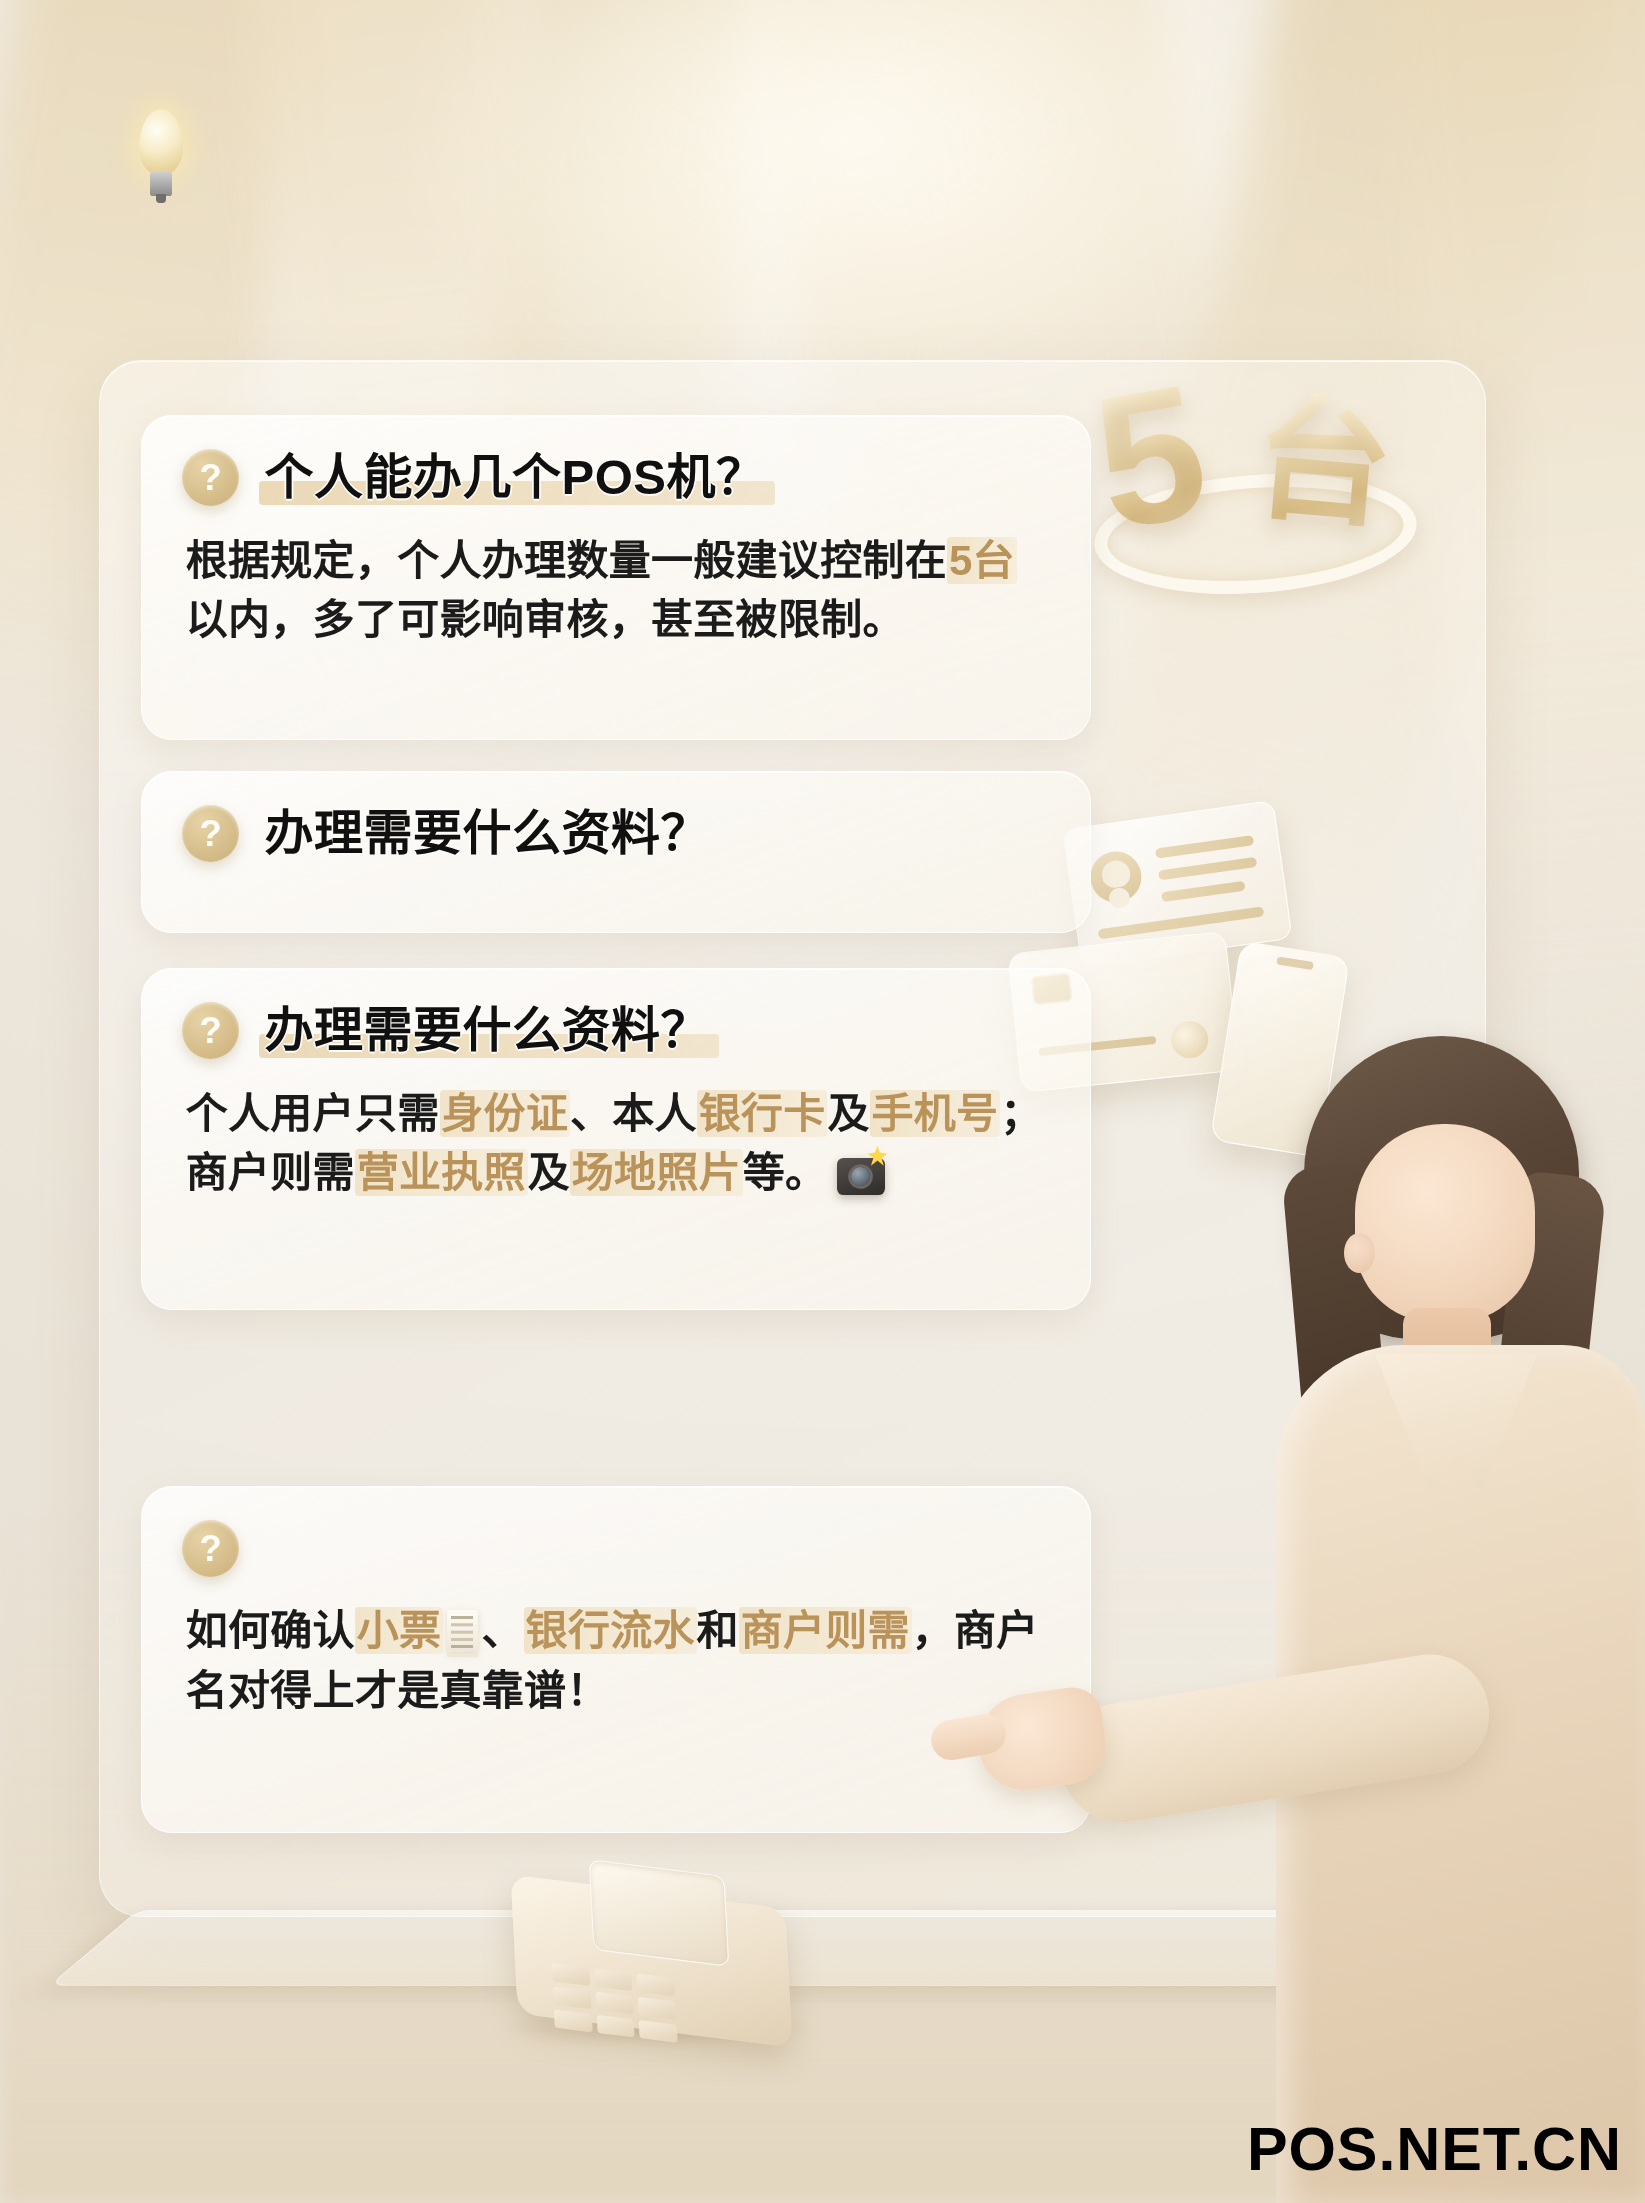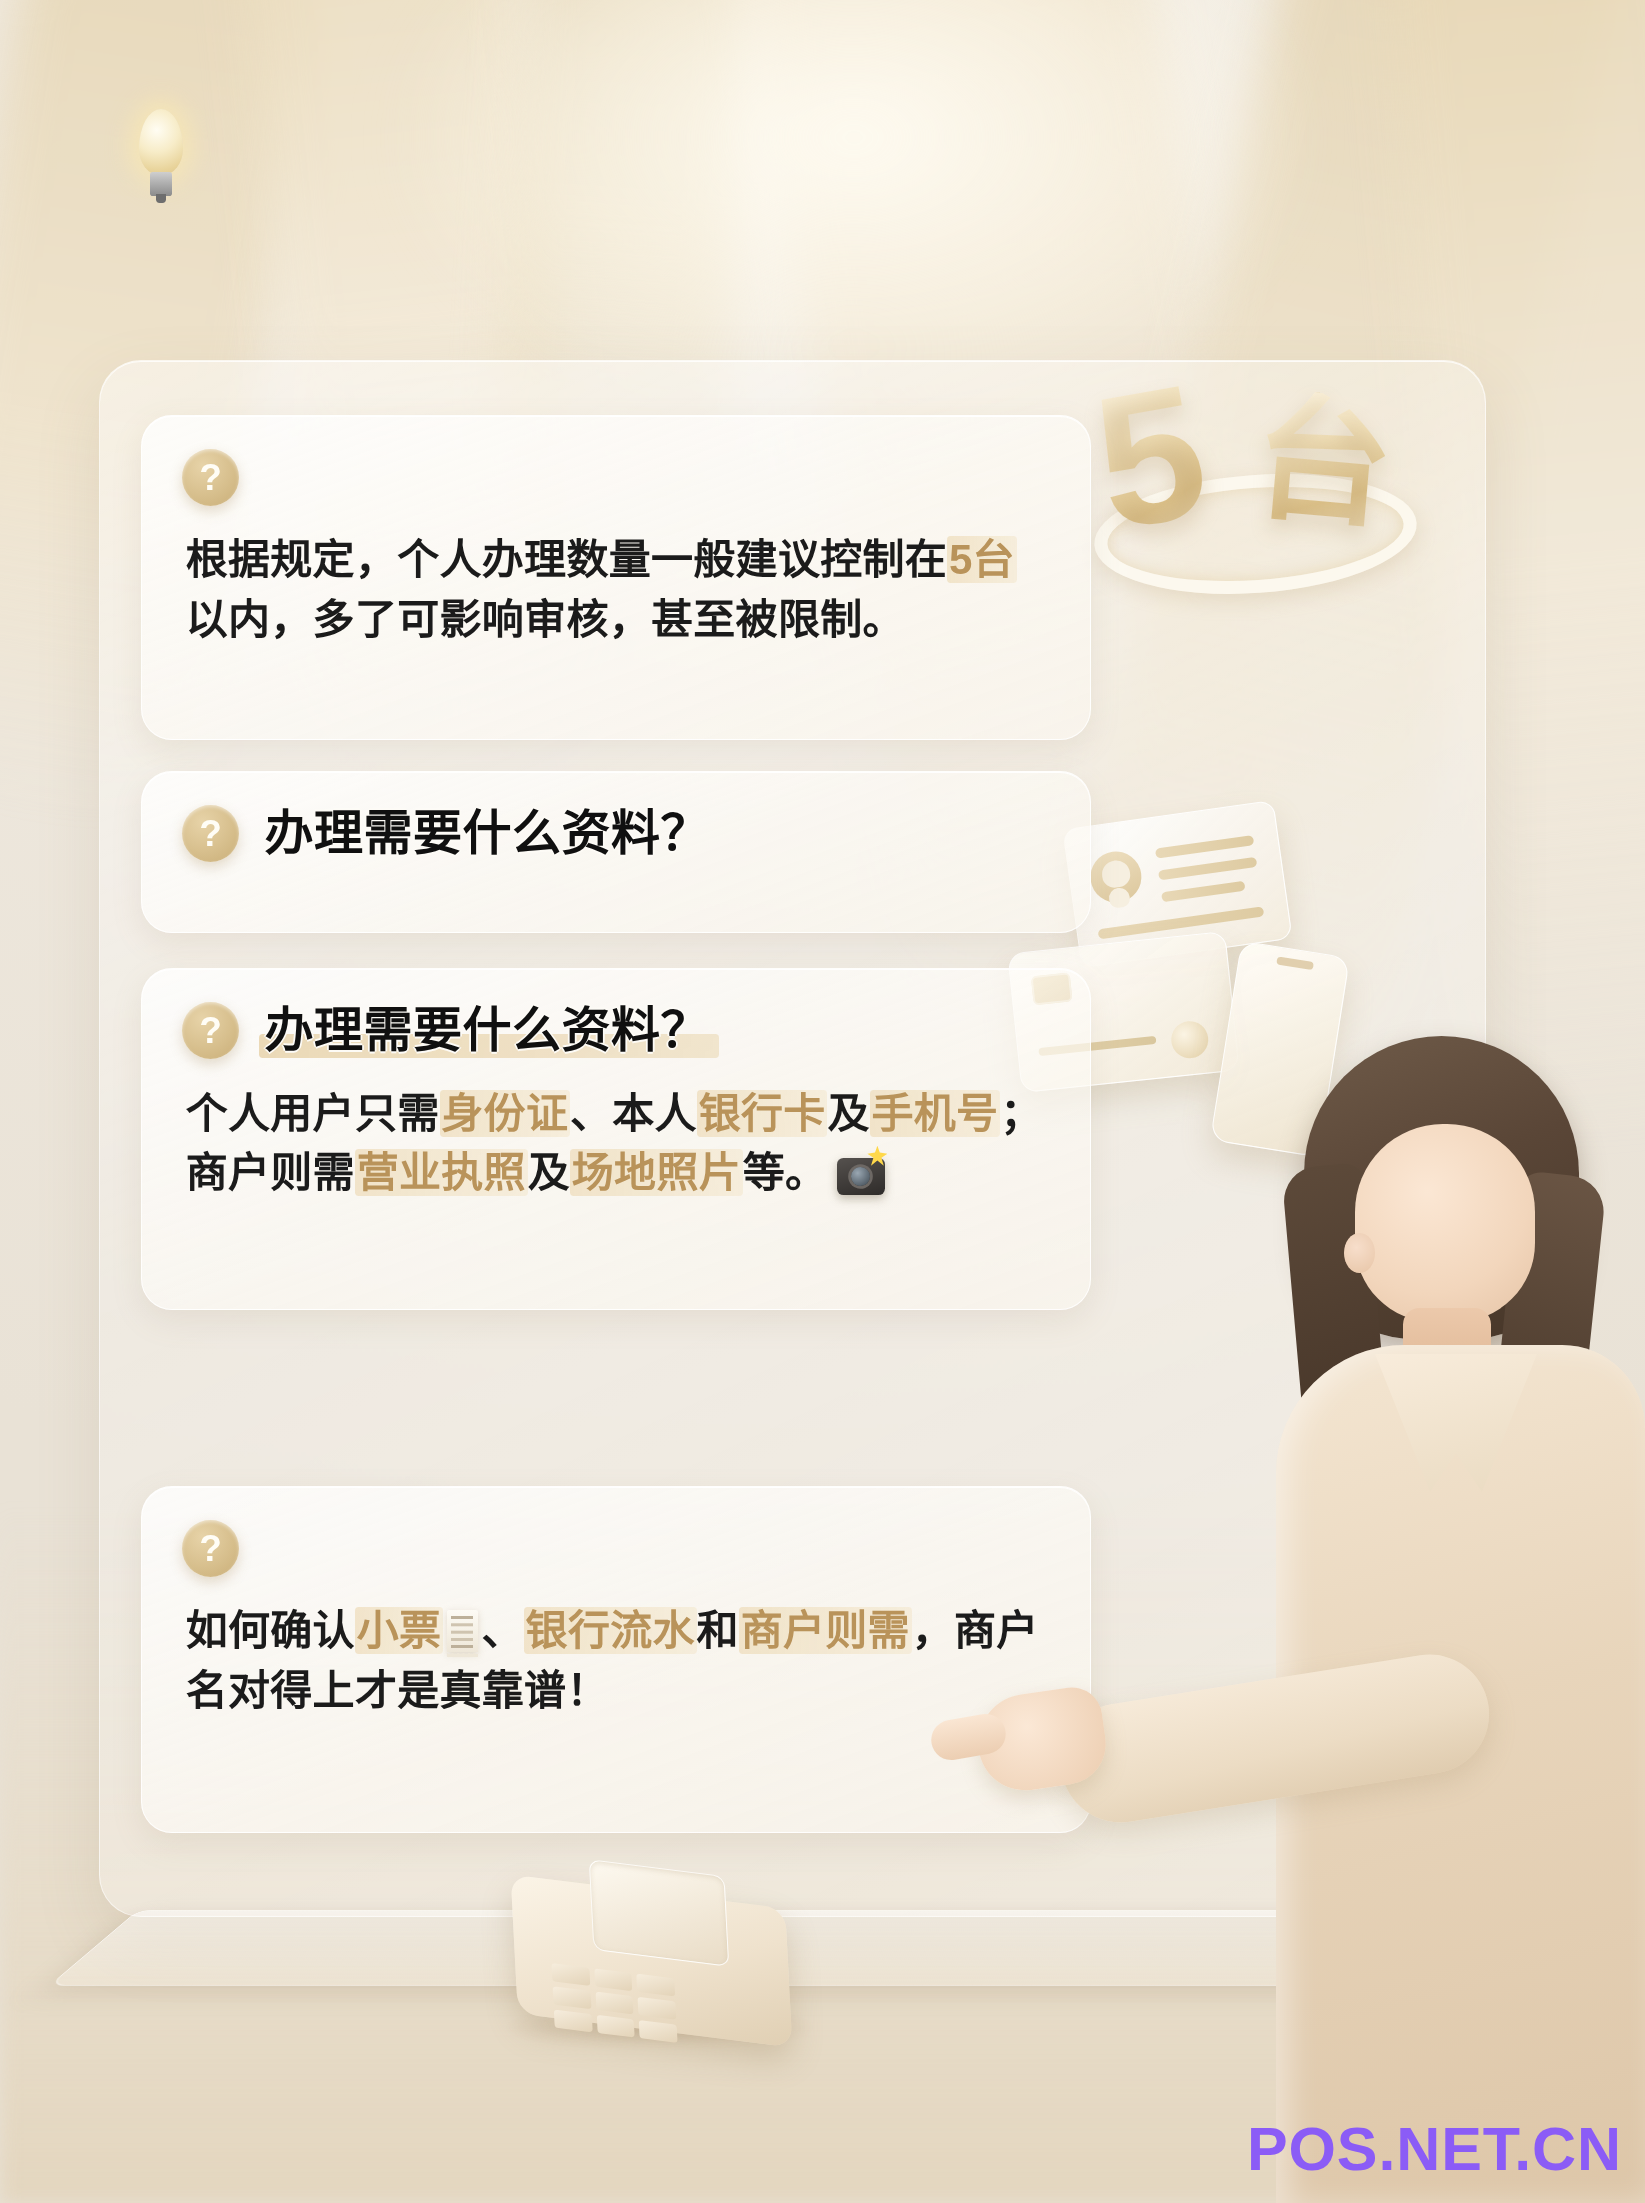--- a/index.html
+++ b/index.html
@@ -348,21 +348,21 @@
   #pos-keys span{ background:linear-gradient(160deg,#f6eddd,#e3d3b8); border-radius:3.7px; }
   #pos-shadow{
     position:absolute; left:-14.7px; top:154px; width:321px; height:37px;
     background:radial-gradient(ellipse at center,rgba(150,125,90,.30),rgba(150,125,90,0) 70%);
     filter:blur(4.6px);
   }
 
   
   #watermark{
     position:absolute; right:24px; bottom:20px; z-index:9;
-    font-size:61px; font-weight:700; color:#8b5cf6; letter-spacing:0.9px;
+    font-size:61px; font-weight:700; color:#000000; letter-spacing:0.9px;
     font-family:"Liberation Sans","DejaVu Sans",sans-serif;
   }
 </style>
 </head>
 <body>
 
 <div id="bg">
   <div class="bg-base"></div>
   <div class="bg-ray ray1"></div>
   <div class="bg-ray ray2"></div>
@@ -431,20 +431,21 @@
       <span></span>
     <span></span>
       <span></span>
       <span></span>
   </div>
 </div>
 
 <div class="qa-card" id="qa-card-1">
   <div class="qa-head">
     <div class="q-badge">?</div>
+    <div class="qa-title">个人能办几个POS机？</div>
   </div>
   <div class="qa-body"><span class="">根据规定，个人办理数量一般建议控制在</span><span class="hl">5台</span><span class="">以内，多了可影响审核，甚至被限制。</span></div>
 </div>
 
 <div class="qa-card" id="qa-card-2">
   <div class="qa-head">
     <div class="q-badge">?</div>
     <div class="qa-title no-band">办理需要什么资料？</div>
   </div>
 </div>

